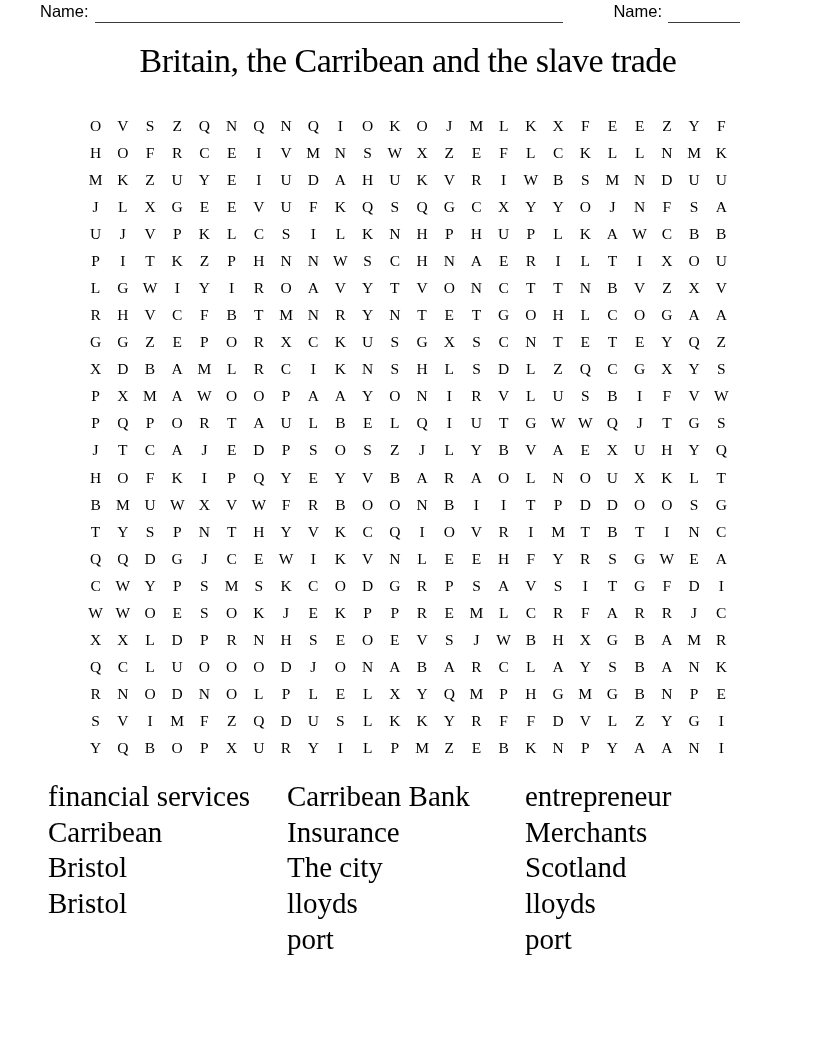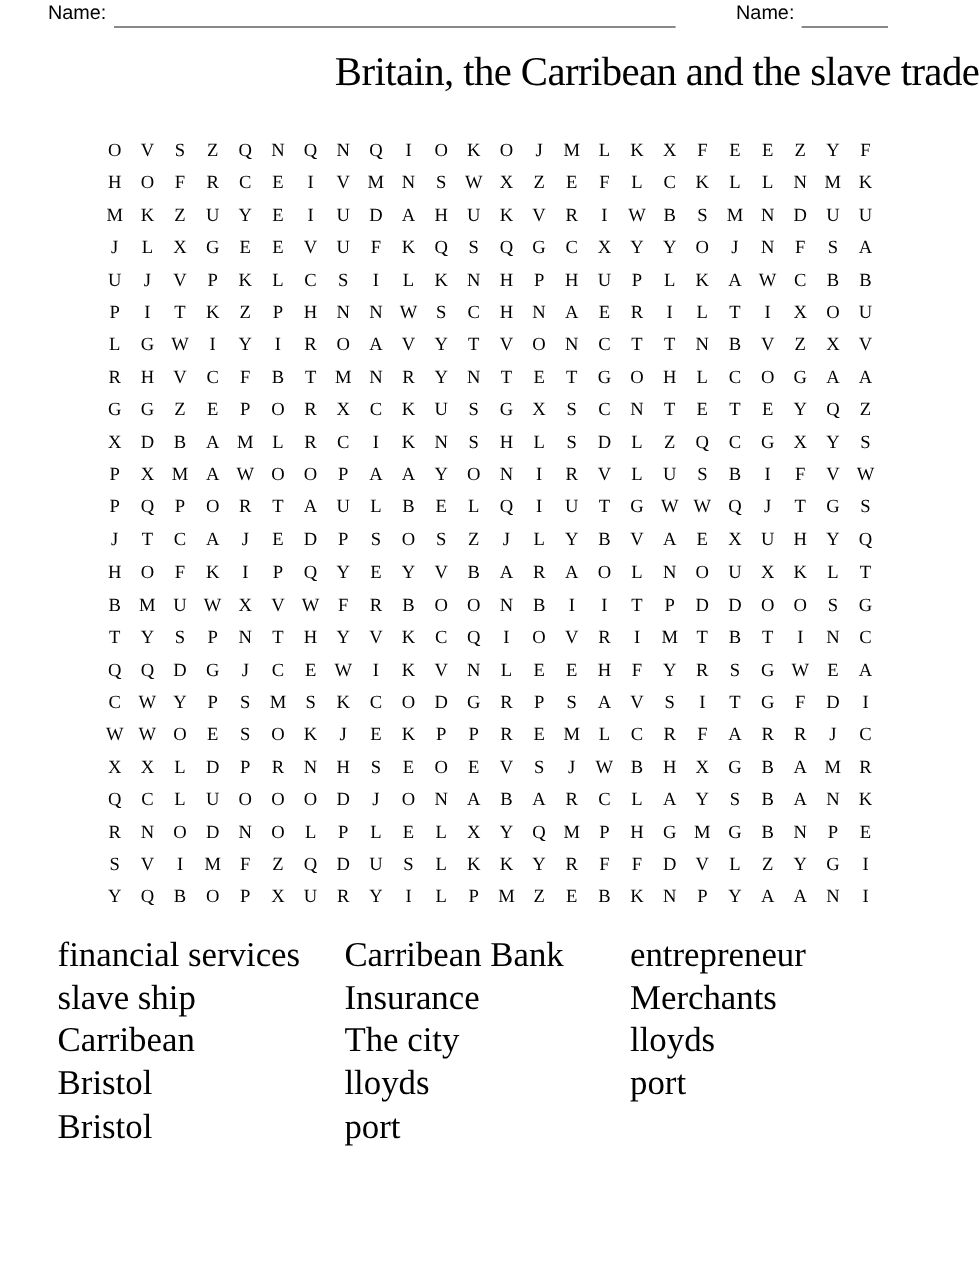--- a/index.html
+++ b/index.html
@@ -38,21 +38,21 @@
   .date-label { margin-left: 50px; }
   .date-line { width: 72px; margin-left: 6px; }
 
   
   .title {
     position: absolute;
     top: 40px;
     left: 0;
     width: 816px;
     margin: 0;
-    text-align: right;
+    text-align: center;
     font-family: "Liberation Serif", serif;
     font-weight: normal;
     font-size: 34px;
     line-height: 42px;
     letter-spacing: -0.5px;
   }
 
   
   .grid {
     position: absolute;
@@ -677,33 +677,33 @@
       <div class="cell">Y</div>
       <div class="cell">A</div>
       <div class="cell">A</div>
       <div class="cell">N</div>
       <div class="cell">I</div>
     </div>
 
   <div class="words">
     <div class="word-col-1">
         <div class="word">financial services</div>
-        <div class="word">slave ship</div>
         <div class="word">Carribean</div>
         <div class="word">Bristol</div>
         <div class="word">Bristol</div>
       </div>
     <div class="word-col-2">
         <div class="word">Carribean Bank</div>
         <div class="word">Insurance</div>
         <div class="word">The city</div>
         <div class="word">lloyds</div>
         <div class="word">port</div>
       </div>
     <div class="word-col-3">
         <div class="word">entrepreneur</div>
         <div class="word">Merchants</div>
+        <div class="word">Scotland</div>
         <div class="word">lloyds</div>
         <div class="word">port</div>
       </div>
   </div>
 
 </div>
 
 </body></html>

